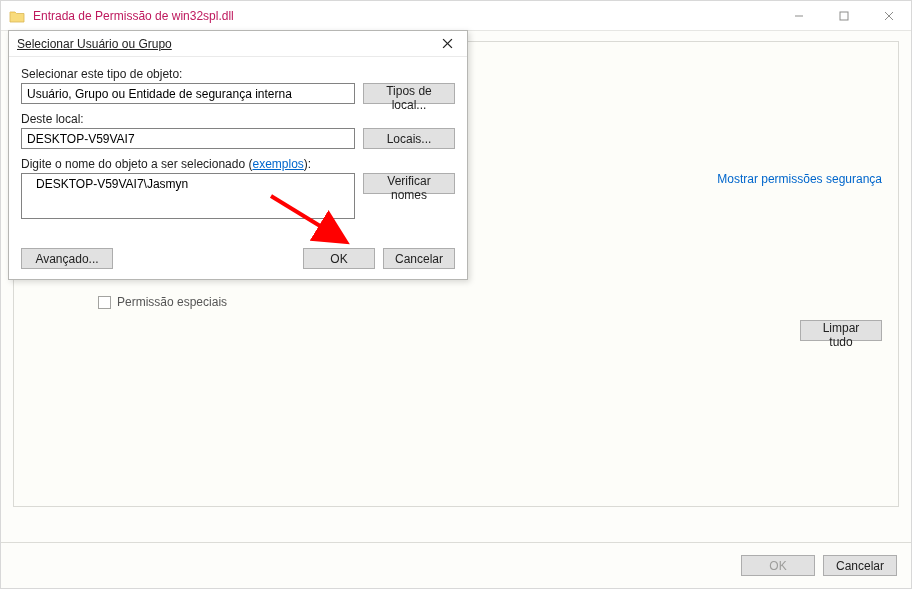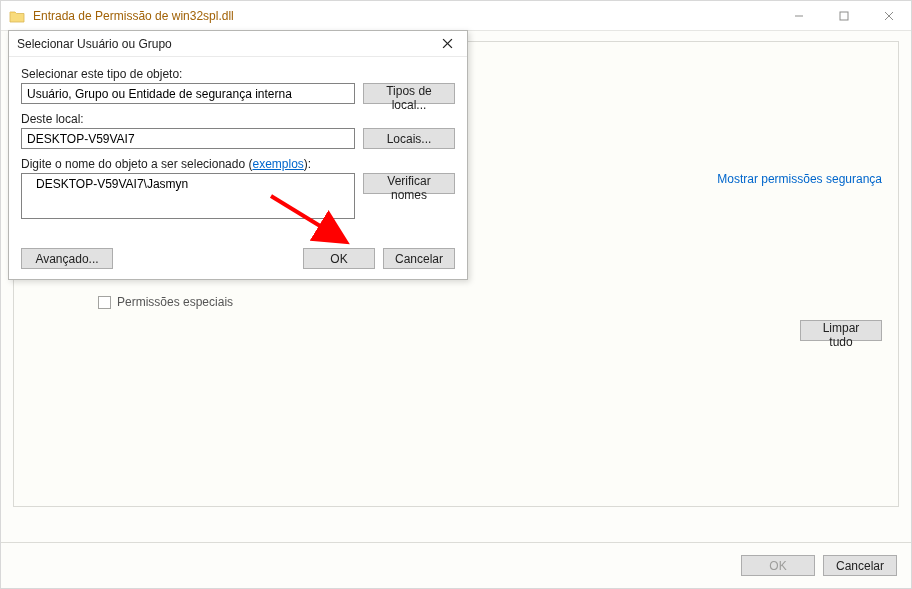--- a/index.html
+++ b/index.html
@@ -28,21 +28,21 @@
       border-bottom: 1px solid #e6e6e3;
     }
     .folder-icon {
       width: 16px; height: 14px;
       display: inline-block;
       margin-right: 8px;
     }
     .folder-icon svg { width: 100%; height: 100%; display: block; }
     .parent-title {
       flex: 1;
-      color: #a16207;
+      color: #be185d;
       font-size: 12px;
     }
     .titlebar-controls {
       display: flex;
       height: 100%;
     }
     .titlebar-btn {
       width: 45px;
       height: 100%;
       display: flex;
@@ -117,20 +117,21 @@
       height: 26px;
       display: flex;
       align-items: center;
       padding: 0 8px;
       border-bottom: 1px solid #eaeaea;
     }
     .dialog-title {
       flex: 1;
       font-size: 12px;
       color: #222;
+      text-decoration: underline;
     }
     .dialog-close {
       width: 24px; height: 24px;
       display: flex;
       align-items: center;
       justify-content: center;
       font-size: 15px;
       color: #222;
     }
     .dialog-body {
@@ -235,21 +236,21 @@
           </svg>
       </div>
     </div>
   </div>
   <div class="parent-body">
     <div class="content-frame">
       <span class="advanced-link">Mostrar permissões segurança</span>
       <button class="btn clear-all-btn">Limpar tudo</button>
       <div class="checkbox-row">
         <div class="checkbox"></div>
-        <span>Permissões especiais</span>
+        <span>Permissão especiais</span>
       </div>
     </div>
     <div class="parent-footer">
       <button class="btn" style="width:74px" disabled="">OK</button>
       <button class="btn" style="width:74px">Cancelar</button>
     </div>
   </div>
 </div>
 
 <div class="dialog">

